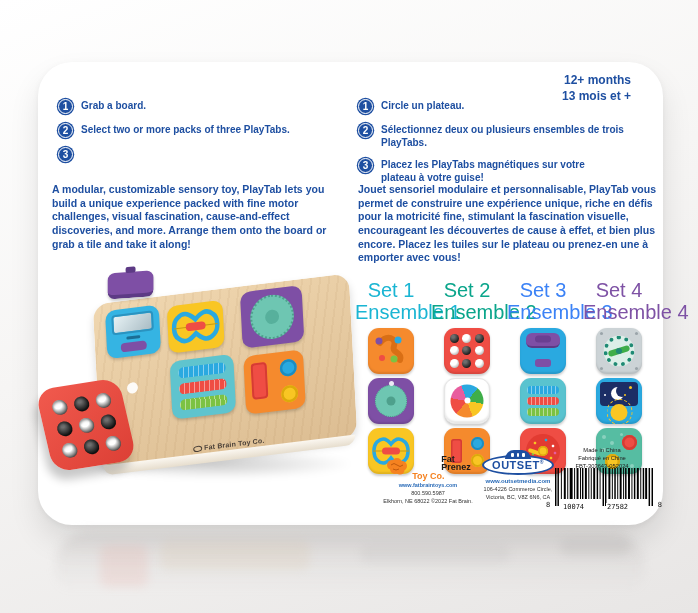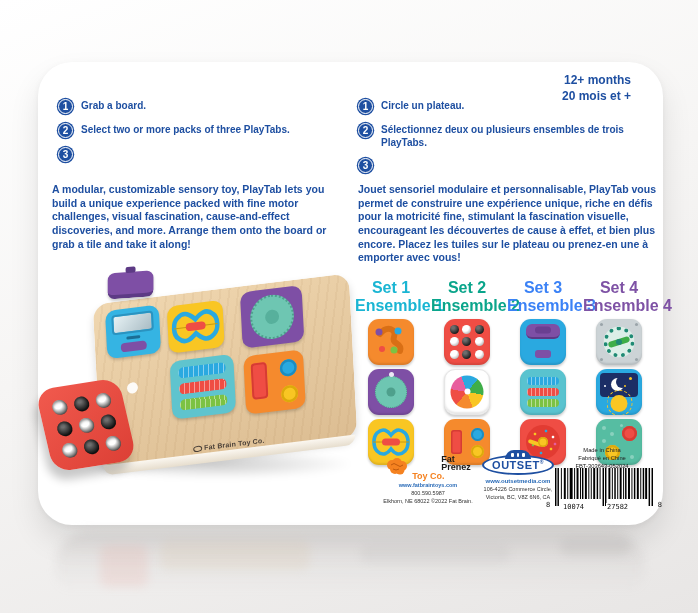--- a/index.html
+++ b/index.html
@@ -30,21 +30,21 @@
 
   
   .para { position:absolute; color:#1e4fa1; font-weight:bold;
     font-size:10.5px; line-height:1.3; top:121px; }
   .para.en { left:14px; width:300px; }
   .para.fr { left:320px; width:307px; }
 
   
   .sets { position:absolute; left:317px; top:217px; display:flex; gap:4px; }
   .set-col { width:72px; text-align:center; }
-  .set-h { font-size:16px; font-weight:bold; line-height:1.12; white-space:nowrap; }
+  .set-h { font-size:20px; font-weight:normal; line-height:1.12; white-space:nowrap; }
   .s1 { color:#1ab5d3; } .s2 { color:#0aa58b; } .s3 { color:#3b82f6; } .s4 { color:#7e52a5; }
   .tile { position:relative; width:46px; height:46px; border-radius:11px; margin:4px auto 0;
     box-shadow:0 1.5px 2.5px rgba(0,0,0,.20), inset 0 -2px 2px rgba(0,0,0,.10); overflow:hidden; }
   .tile svg { position:absolute; inset:0; width:100%; height:100%; }
   .bg-orange { background:#f58a2d; } .bg-red { background:#ef4d44; }
   .bg-yellow { background:#f9c623; } .bg-purple { background:#7e4fa5; }
   .bg-blue { background:#2aa9e0; } .bg-white { background:#fff; border:1px solid #e6e6e6; }
   .bg-cyan { background:#59c3cf; } .bg-gray { background:#ccd3d6; } .bg-teal { background:#56bda2; }
 
   
@@ -217,21 +217,21 @@
   .g3 { left:360px; top:545px; width:150px; height:18px; background:#9a9a9a; opacity:.10; }
   .g4 { left:560px; top:538px; width:70px; height:18px; background:#8a8a8a; opacity:.12; }
 </style>
 </head>
 <body>
 
 <div class="card">
 
   <div class="age">
     <div>12+ months</div>
-    <div>20 mois et +</div>
+    <div>13 mois et +</div>
   </div>
 
   <div class="steps en">
     <div class="step">
       <div class="badge">1</div>
       <div class="step-text">Grab a board.</div>
     </div>
     <div class="step">
       <div class="badge">2</div>
       <div class="step-text">Select two or more packs of three PlayTabs.</div>
@@ -245,20 +245,21 @@
     <div class="step">
       <div class="badge">1</div>
       <div class="step-text">Circle un plateau.</div>
     </div>
     <div class="step">
       <div class="badge">2</div>
       <div class="step-text">Sélectionnez deux ou plusieurs ensembles de trois PlayTabs.</div>
     </div>
     <div class="step">
       <div class="badge">3</div>
+      <div class="step-text w-fr3">Placez les PlayTabs magnétiques sur votre plateau à votre guise!</div>
     </div>
   </div>
 
   <div class="para en">A modular, customizable sensory toy, PlayTab lets you build a unique experience packed with fine motor challenges, visual fascination, cause-and-effect discoveries, and more. Arrange them onto the board or grab a tile and take it along!</div>
   <div class="para fr">Jouet sensoriel modulaire et personnalisable, PlayTab vous permet de construire une expérience unique, riche en défis pour la motricité fine, stimulant la fascination visuelle, encourageant les découvertes de cause à effet, et bien plus encore. Placez les tuiles sur le plateau ou prenez-en une à emporter avec vous!</div>
 
   <div class="board-scene">
     <div class="board-shadow"></div>
     <div class="board">
       <div class="b-lid"></div>

